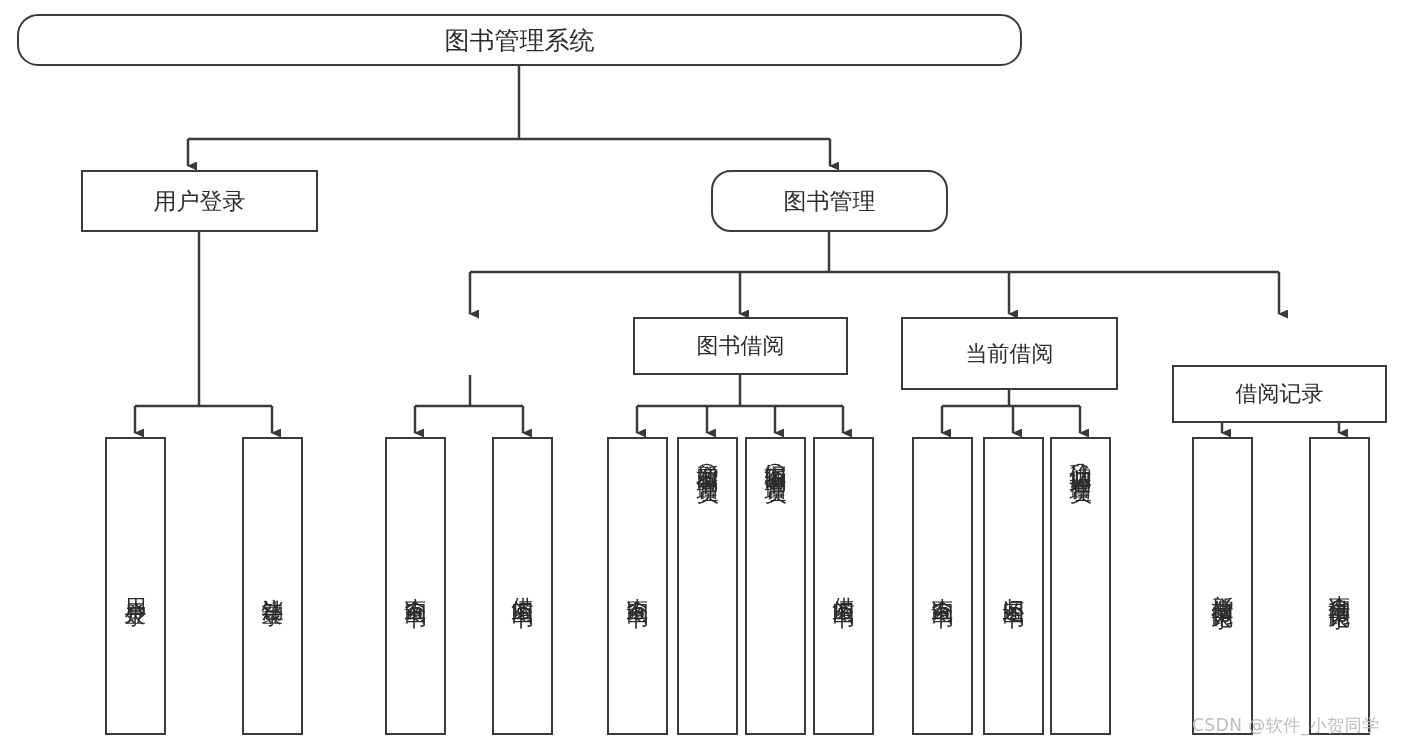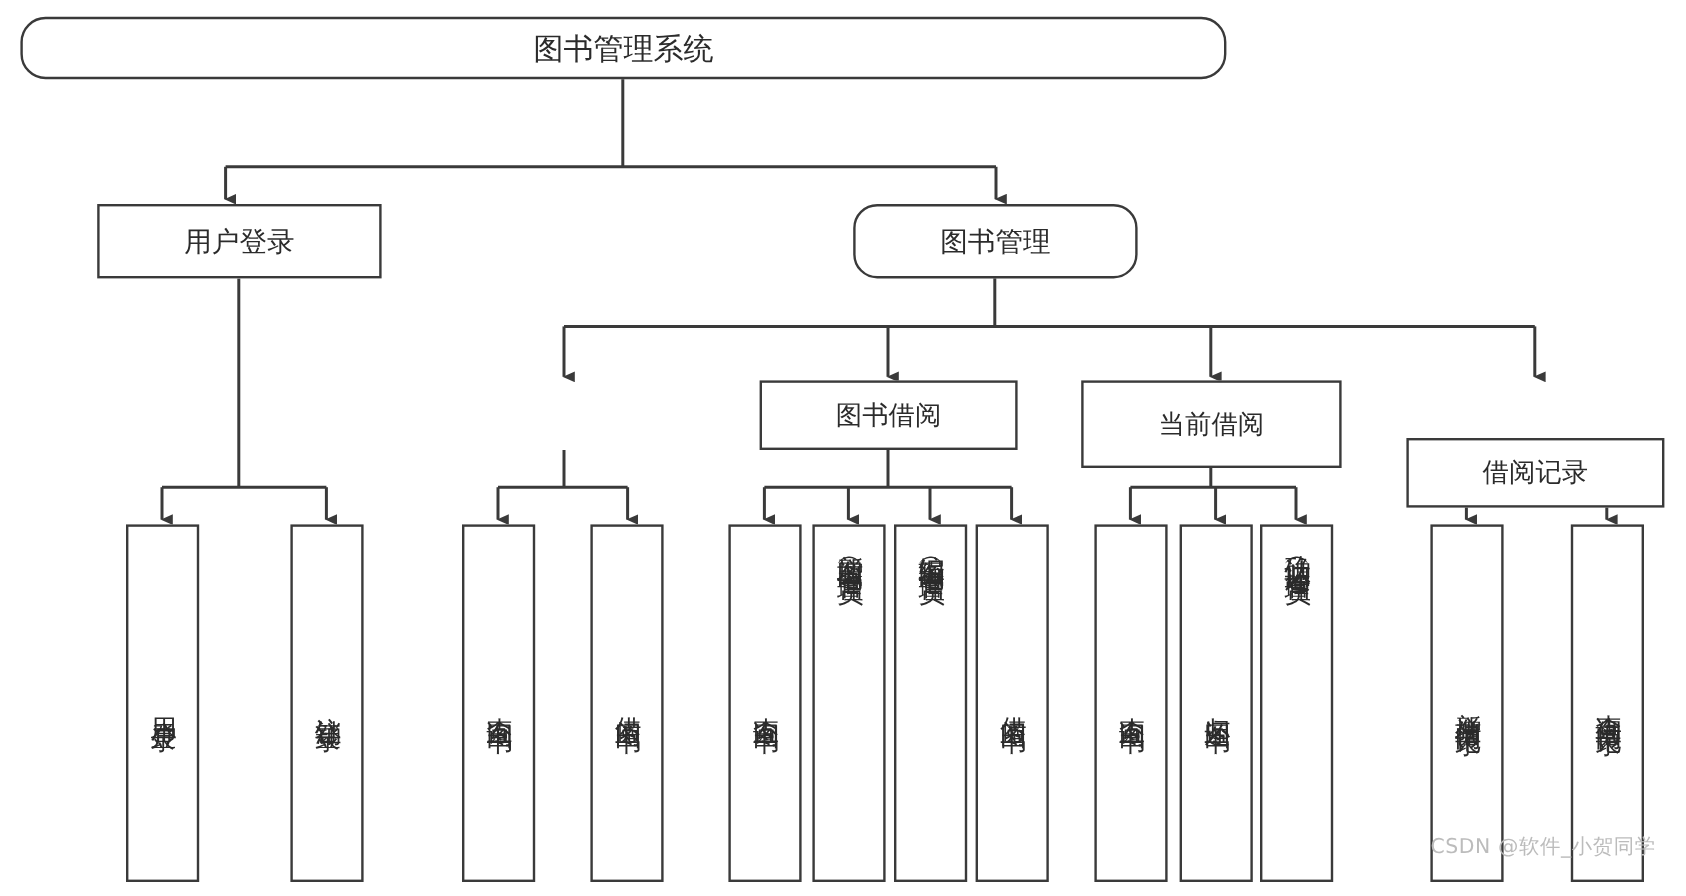--- a/index.html
+++ b/index.html
@@ -61,21 +61,21 @@
   .leaf.align-top {
     align-items: flex-start;
     padding-top: 6px;
   }
   .leaf.align-center {
     align-items: center;
   }
   #watermark {
     position: absolute;
     left: 1192px;
-    top: 694px;
+    top: 714px;
     font-size: 17px;
     color: #bcbcbc;
     white-space: nowrap;
     letter-spacing: 0.5px;
   }
 </style>
 </head>
 <body>
 
 <div id="diagram-root">

